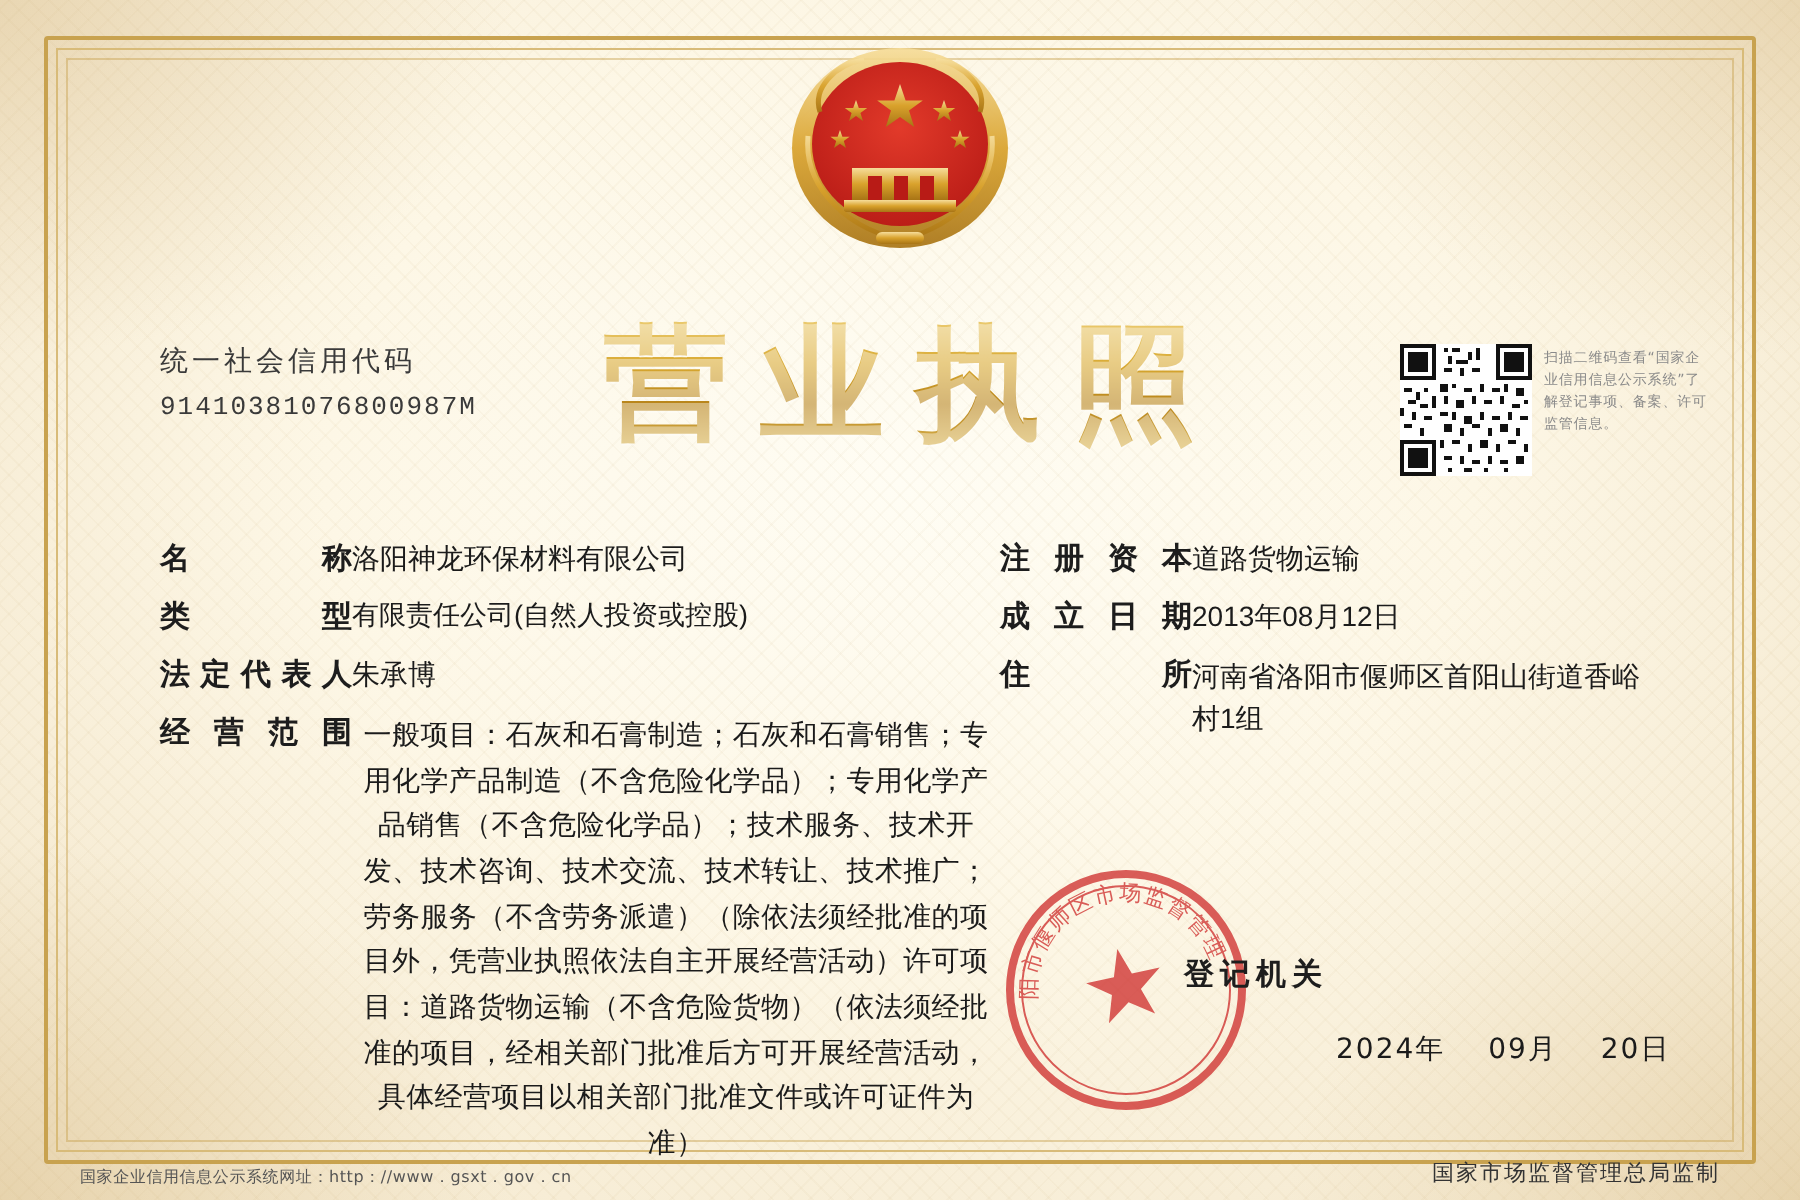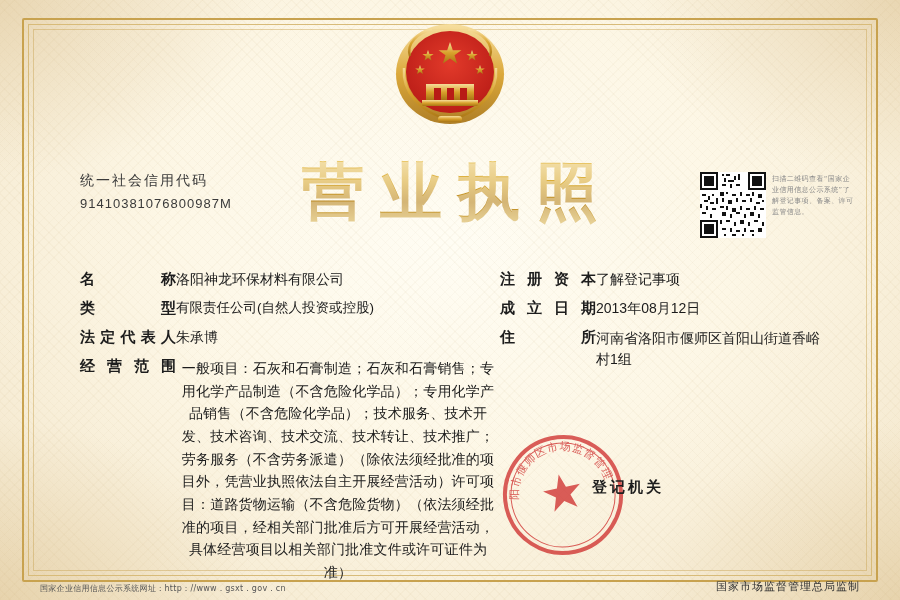--- a/index.html
+++ b/index.html
@@ -99,21 +99,21 @@
     color: #3a3a3a;
   }
   .credit-code .label {
     font-size: 14px;
     letter-spacing: 2px;
   }
   .credit-code .value {
     margin-top: 6px;
     font-size: 13px;
     letter-spacing: 1px;
-    font-family: Liberation Sans, sans-serif;
+    font-family: Liberation Mono, monospace;
   }
 
   
   .qr-wrap {
     position: absolute;
     right: 134px;
     top: 172px;
     width: 66px;
     height: 66px;
   }
@@ -415,21 +415,21 @@
   </div>
 
   <div class="fields-right">
     <div class="frow">
       <div class="flabel">
         <span>注</span>
         <span>册</span>
         <span>资</span>
         <span>本</span>
       </div>
-      <div class="fvalue">了解登记事项</div>
+      <div class="fvalue">道路货物运输</div>
     </div>
     <div class="frow">
       <div class="flabel">
         <span>成</span>
         <span>立</span>
         <span>日</span>
         <span>期</span>
       </div>
       <div class="fvalue">2013年08月12日</div>
     </div>
@@ -448,16 +448,21 @@
       <circle cx="65" cy="65" r="52" fill="none" stroke="#cc2222" stroke-width="1"></circle>
       <polygon points="65,44 69.6,57.5 83.8,57.5 72.4,66 76.8,79.5 65,71.2 53.2,79.5 57.6,66 46.2,57.5 60.4,57.5" fill="#cc2222"></polygon>
       <path id="sealArc" d="M 20 65 A 45 45 0 0 1 110 65" fill="none"></path>
       <text font-family="'DejaVu Sans', sans-serif" font-size="11" fill="#cc2222" letter-spacing="1">
         <textPath href="#sealArc" startOffset="50%" text-anchor="middle">洛阳市偃师区市场监督管理局</textPath>
       </text>
     </svg>
   </div>
 
   <div class="reg-authority">登记机关</div>
+  <div class="reg-date">
+    <span class="y">2024年</span>
+    <span class="m">09月</span>
+    <span class="d">20日</span>
+  </div>
 
   <div class="footer-left">国家企业信用信息公示系统网址：http：//www．gsxt．gov．cn</div>
   <div class="footer-right">国家市场监督管理总局监制</div>
 </div>
 
 </body></html>

